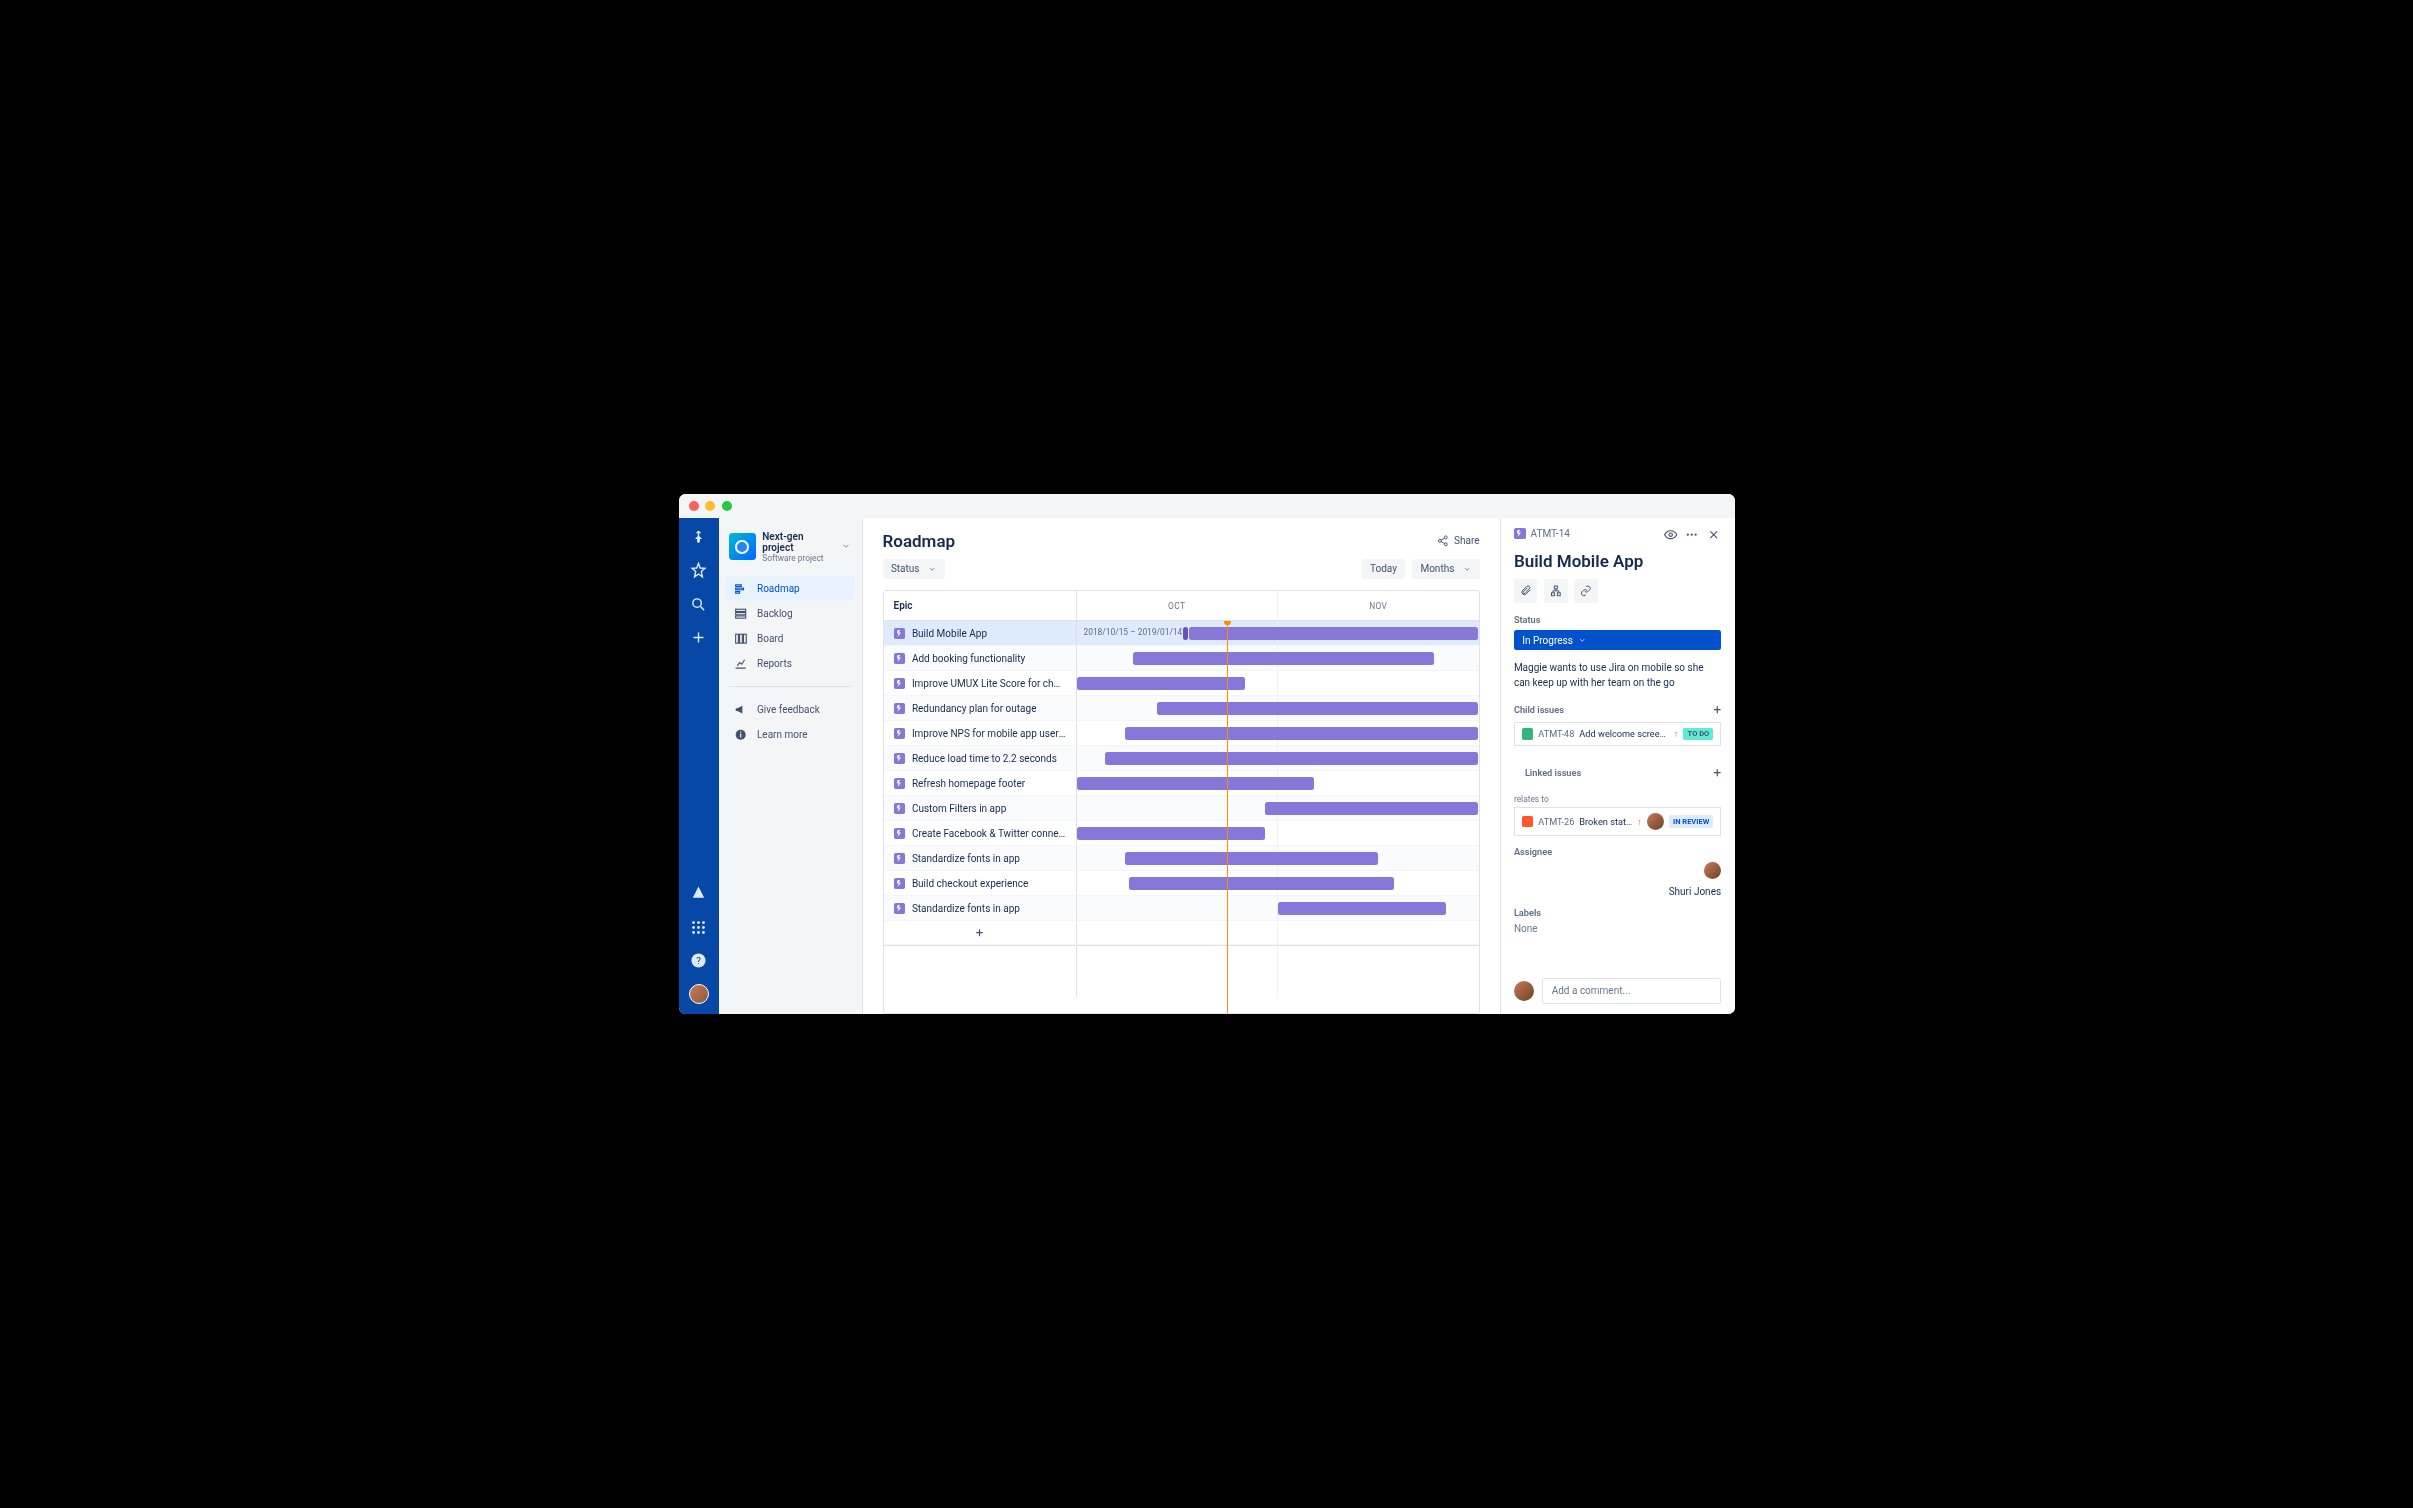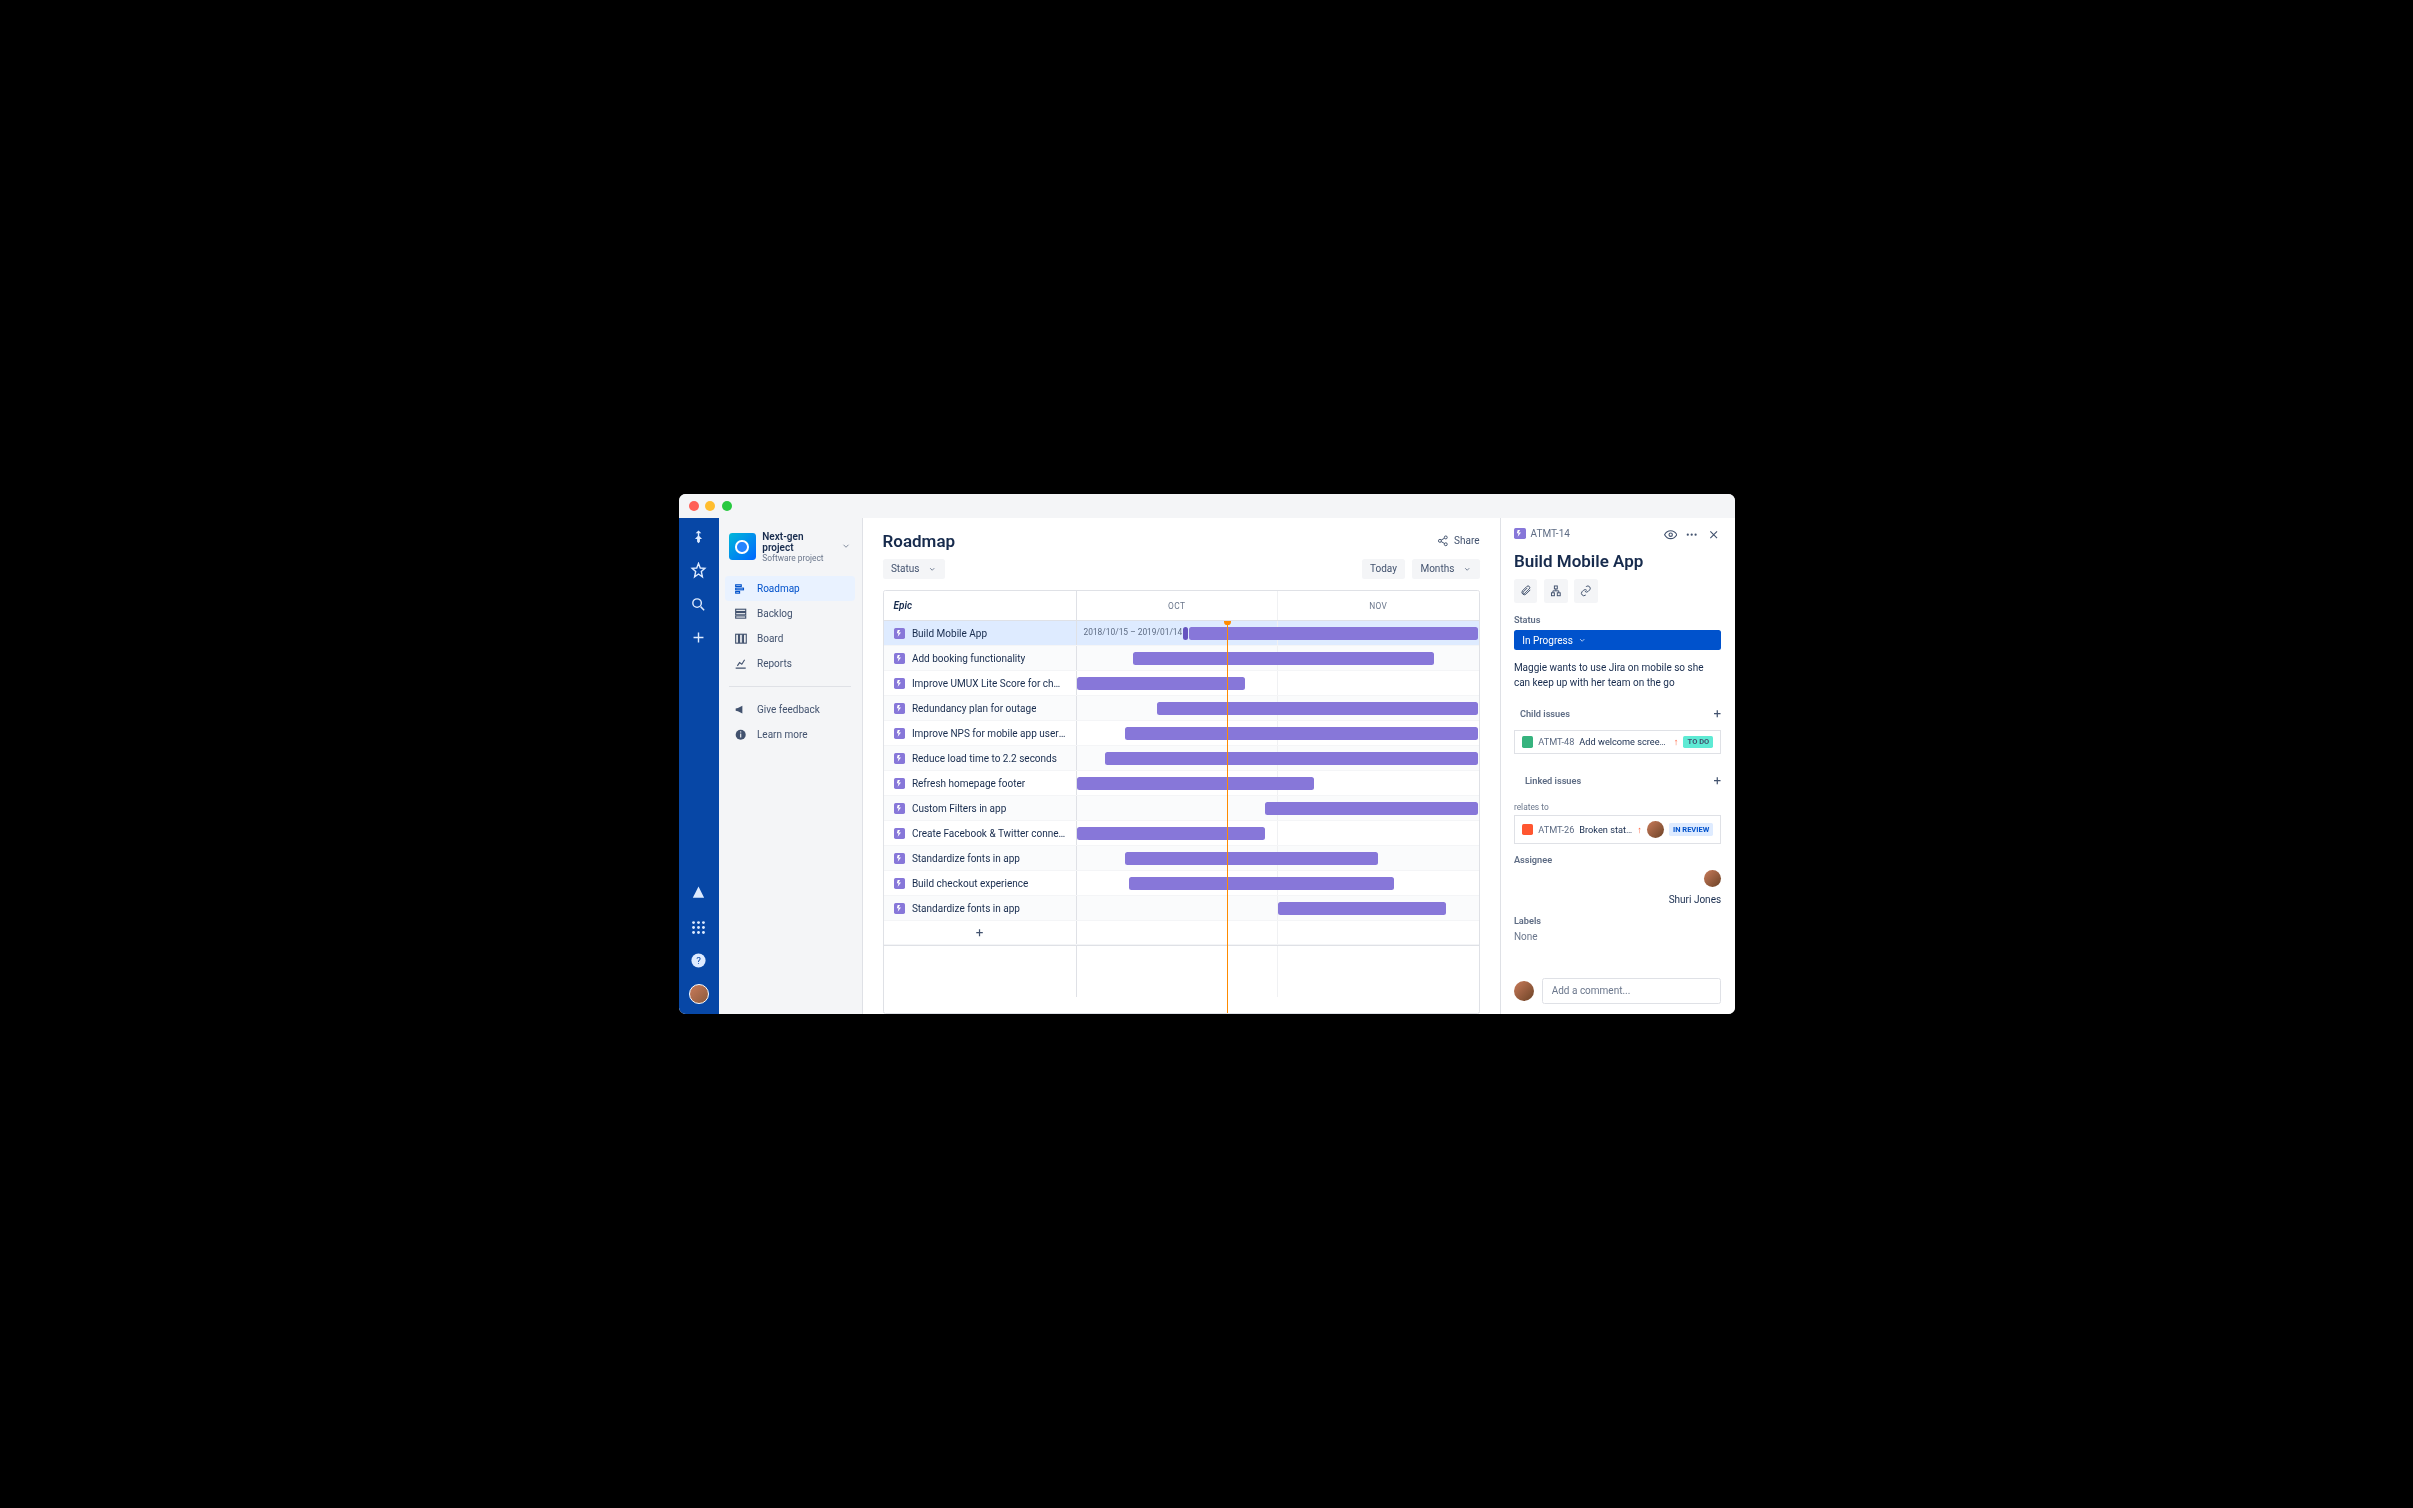--- a/index.html
+++ b/index.html
@@ -49,21 +49,21 @@
 .share-btn { display:flex; align-items:center; gap:5px; font-size:10px; color:#42526E; cursor:pointer; }
 
 .toolbar { display:flex; align-items:center; justify-content:space-between; margin-bottom:11.7px; }
 .dropdown-btn { display:flex; align-items:center; gap:8.4px; padding:4.2px 8.4px; background:#F4F5F7; border-radius:2.5px; font-size:10px; color:#42526E; cursor:pointer; }
 .right-tools { display:flex; gap:6.7px; }
 .plain-btn { padding:4.2px 8.4px; background:#F4F5F7; border-radius:2.5px; font-size:10px; color:#42526E; cursor:pointer; }
 
 
 .gantt { flex:1; border:0.8px solid #dfe1e6; border-radius:2.5px; display:flex; flex-direction:column; min-height:0; overflow:hidden; }
 .gantt-header { display:flex; height:30px; border-bottom:0.8px solid #dfe1e6; background:#fff; }
-.epic-col { width:193px; border-right:0.8px solid #dfe1e6; display:flex; align-items:center; padding:0 10px; font-size:10px; font-weight:600; color:#172B4D;font-style:italic; }
+.epic-col { width:193px; border-right:0.8px solid #dfe1e6; display:flex; align-items:center; padding:0 10px; font-size:10px; font-weight:600; color:#172B4D; }
 .timeline-col { flex:1; position:relative; }
 .month-labels { display:flex; height:100%; }
 .month-labels > div { flex:1; display:flex; align-items:center; justify-content:center; font-size:8.4px; color:#6B778C; letter-spacing:0.4px; border-right:0.8px solid #f0f1f3; }
 .month-labels > div:last-child { border-right:none; }
 
 .gantt-body { flex:1; overflow-y:auto; position:relative; }
 .gantt-row { display:flex; height:25px; border-bottom:0.8px solid #f4f5f7; }
 .gantt-row.selected .epic-cell { background:#DEEBFF; }
 .gantt-row.selected .timeline-cell { background:#DEEBFF; }
 .gantt-row:nth-child(even) { background:#FAFBFC; }
@@ -586,21 +586,21 @@
           <div class="field-label">Status</div>
           <div class="status-pill">
             <span>In Progress</span>
             <svg width="8.4" height="8.4" viewBox="0 0 24 24" fill="none" stroke="currentColor" stroke-width="2">
                 <path d="M6 9l6 6 6-6"></path>
               </svg>
           </div>
           <div class="desc">Maggie wants to use Jira on mobile so she can keep up with her team on the go</div>
 
           <div class="section-head">
-            <div class="field-label" style="margin:6px">Child issues</div>
+            <div class="field-label" style="margin:0">Child issues</div>
             <div class="plus">+</div>
           </div>
           <div class="child-issue">
             <span class="story-icon"></span>
             <span class="issue-id">ATMT-48</span>
             <span class="issue-summary">Add welcome screen for m...</span>
             <span class="prio-arrow">↑</span>
             <span class="status-lozenge lz-todo">TO DO</span>
           </div>
 

